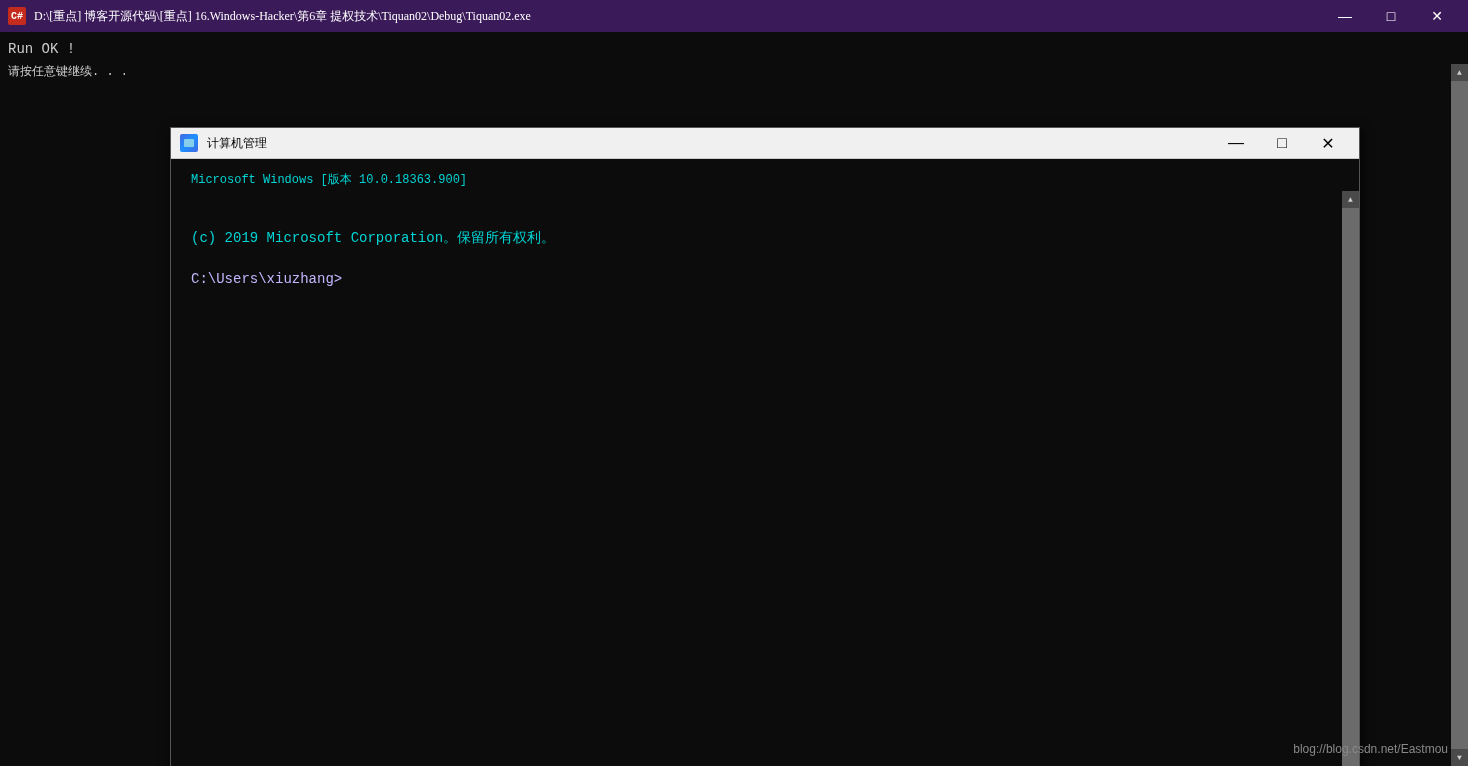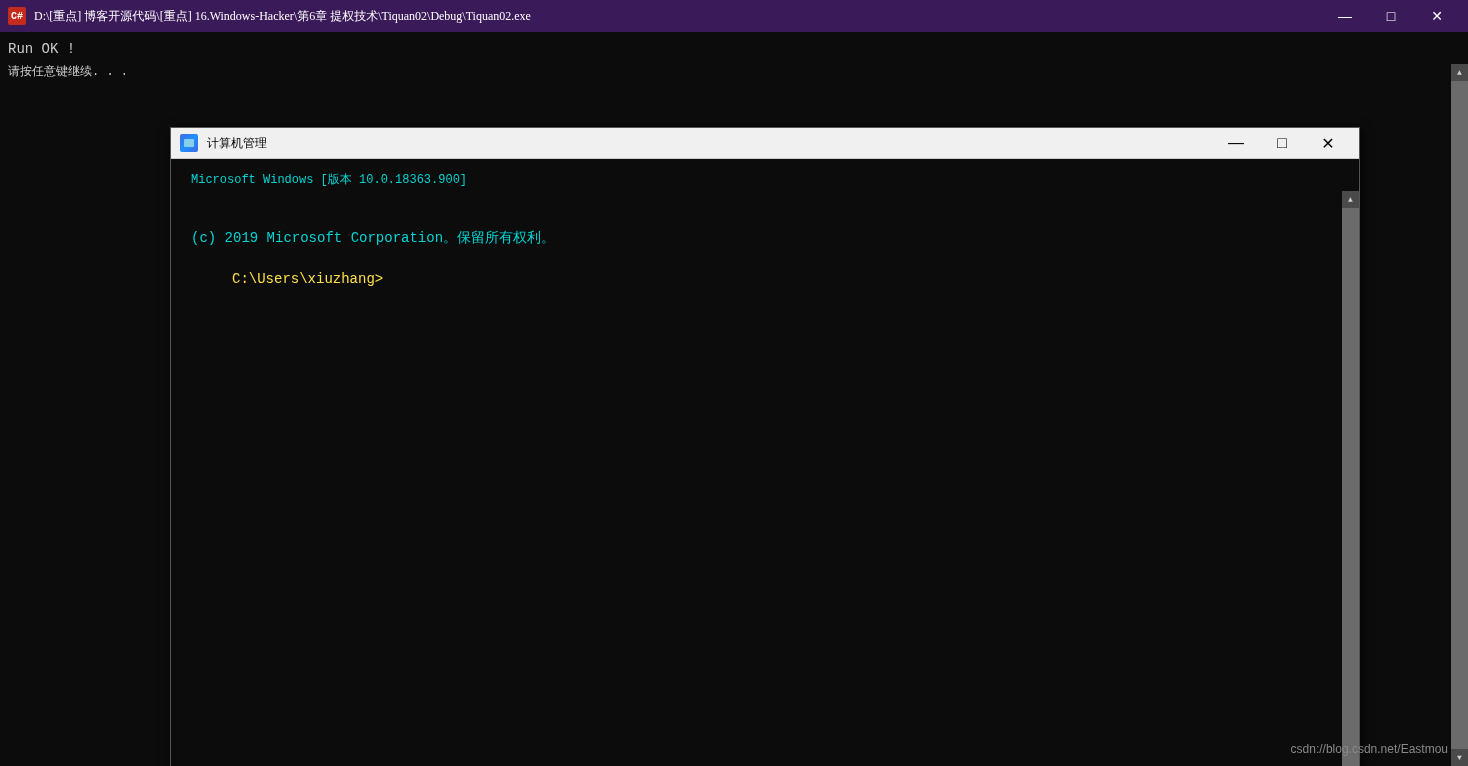--- a/index.html
+++ b/index.html
@@ -222,23 +222,22 @@
     }
 
     .windows-copyright {
       color: #00d4d4;
       font-size: 14px;
       margin-bottom: 20px;
       margin-top: 39px;
     }
 
     .cmd-prompt {
-      color: #fde047;
-      font-size: 14px;
-      margin-left: 41px;
+      color: #c4b5fd;
+      font-size: 14px;
     }
 
     
     .inner-scrollbar {
       position: absolute;
       right: 0;
       top: 32px;
       width: 17px;
       height: calc(100% - 32px);
       background: #2d2d2d;
@@ -305,16 +304,16 @@
       </div>
 
     </div>
 
     <div class="outer-scrollbar">
       <div class="scrollbar-arrow">▲</div>
       <div class="scrollbar-thumb"></div>
       <div class="scrollbar-arrow">▼</div>
     </div>
 
-    <div class="watermark">csdn://blog.csdn.net/Eastmou</div>
+    <div class="watermark">blog://blog.csdn.net/Eastmou</div>
   </div>
 
 </div>
 
 </body></html>

